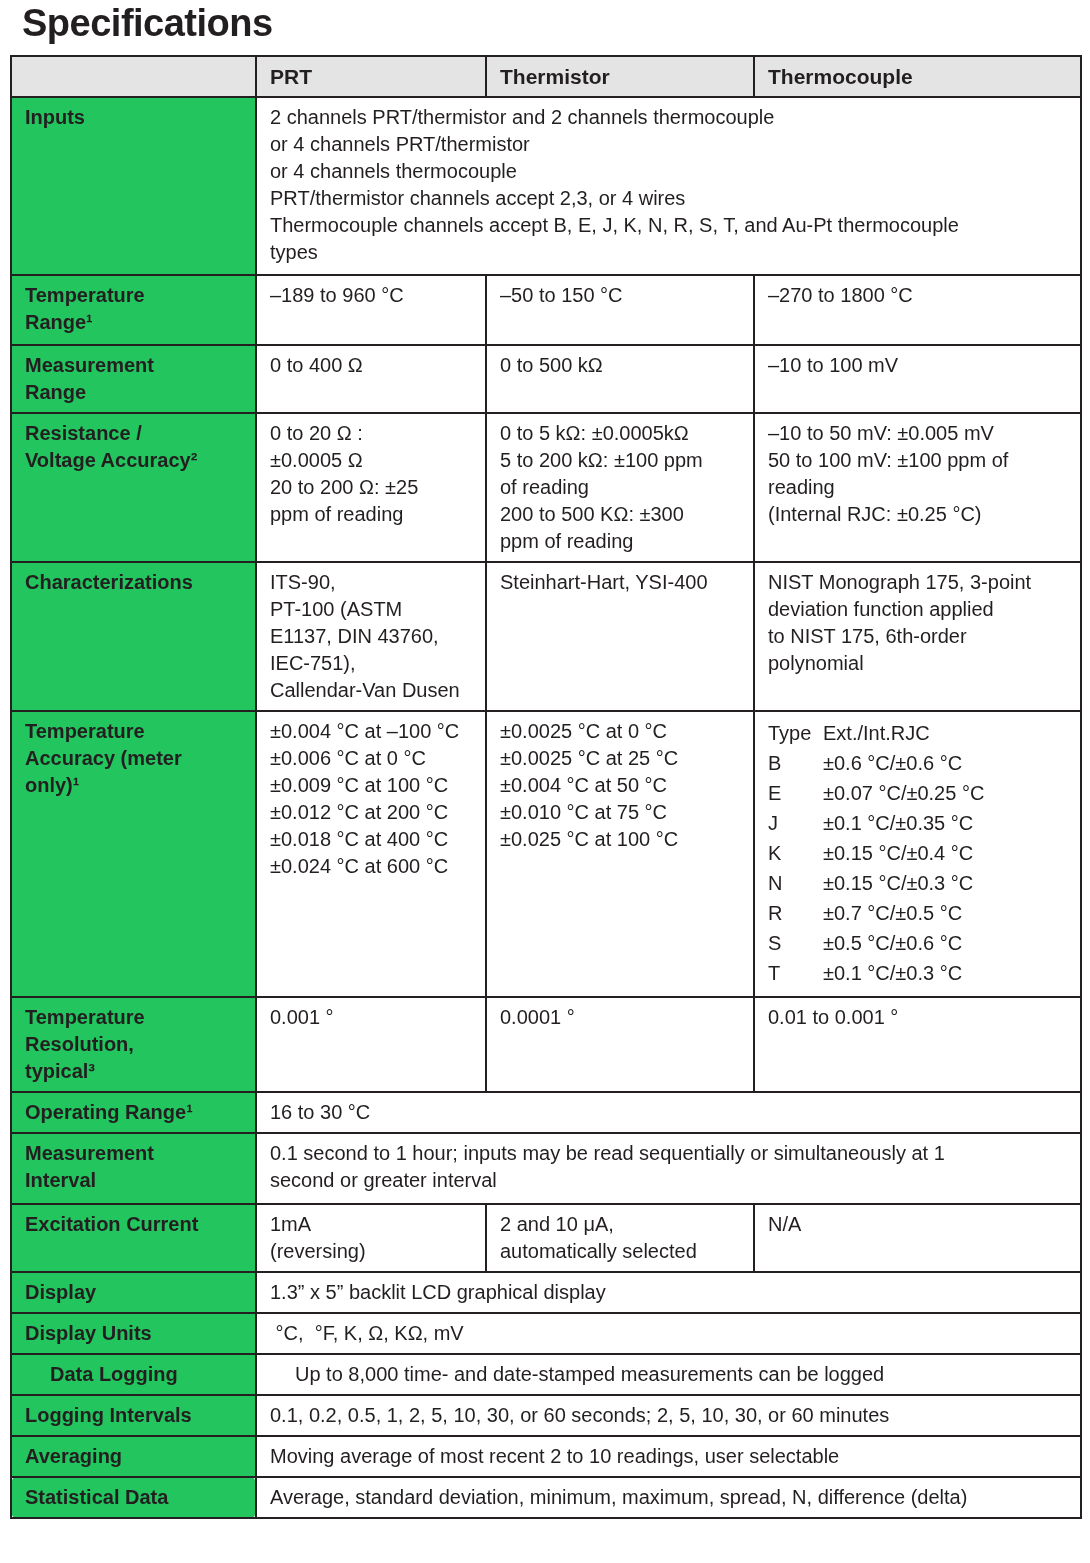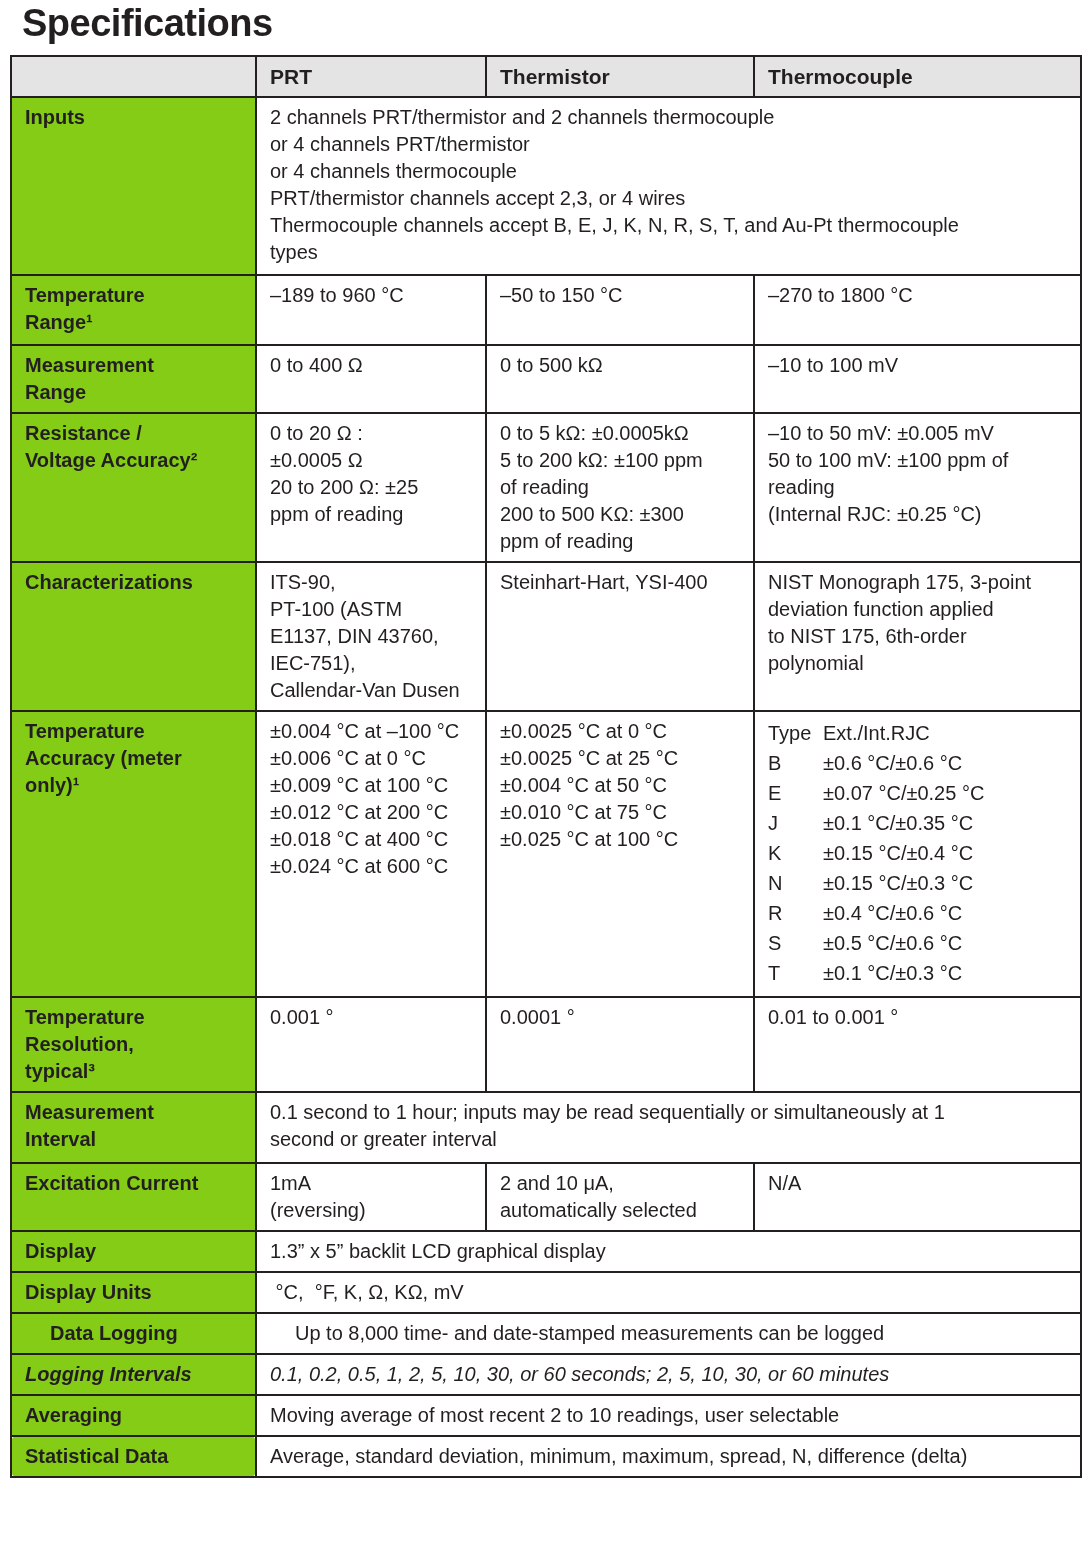--- a/index.html
+++ b/index.html
@@ -43,21 +43,21 @@
     line-height: 27px;
     box-sizing: border-box;
     overflow: hidden;
   }
   .spec-table th {
     background: #e4e4e4;
     font-weight: bold;
     font-size: 21px;
   }
   .label-cell {
-    background: #84cc16;
+    background: #22c55e;
     font-weight: bold;
     font-size: 20.5px;
     margin-left: 28px;
   }
   .pre { white-space: pre-wrap; }
 
   
   tr.r-hdr    > * { height: 28px; }
   tr.r-inputs > * { height: 178px; }
   tr.r-trange > * { height: 70px; }
@@ -65,21 +65,21 @@
   tr.r-racc   > * { height: 149px; }
   tr.r-char   > * { height: 148px; }
   tr.r-tacc   > * { height: 286px; }
   tr.r-tres   > * { height: 95px; }
   tr.r-orange > * { height: 40px; }
   tr.r-mint   > * { height: 71px; }
   tr.r-exc    > * { height: 68px; }
   tr.r-disp   > * { height: 39px; }
   tr.r-dunits > * { height: 40px; }
   tr.r-dlog   > * { height: 39px; padding-left: 38px; }
-  tr.r-lint   > * { height: 39px; font-style: italic; }
+  tr.r-lint   > * { height: 39px; }
   tr.r-avg    > * { height: 40px; }
   tr.r-stat   > * { height: 39px; border-radius: 6px; }
 
   
   .tc-line { line-height: 30px; white-space: nowrap; }
   .tc-type { display: inline-block; width: 55px; }
 </style>
 </head>
 <body>
 
@@ -175,35 +175,39 @@
 ±0.004 °C at 50 °C
 ±0.010 °C at 75 °C
 ±0.025 °C at 100 °C</td>
       <td>
         <div class="tc-line"><span class="tc-type">Type</span><span>Ext./Int.RJC</span></div>
         <div class="tc-line"><span class="tc-type">B</span><span>±0.6 °C/±0.6 °C</span></div>
         <div class="tc-line"><span class="tc-type">E</span><span>±0.07 °C/±0.25 °C</span></div>
         <div class="tc-line"><span class="tc-type">J</span><span>±0.1 °C/±0.35 °C</span></div>
         <div class="tc-line"><span class="tc-type">K</span><span>±0.15 °C/±0.4 °C</span></div>
         <div class="tc-line"><span class="tc-type">N</span><span>±0.15 °C/±0.3 °C</span></div>
-        <div class="tc-line"><span class="tc-type">R</span><span>±0.4 °C/±0.6 °C</span></div>
+        <div class="tc-line"><span class="tc-type">R</span><span>±0.7 °C/±0.5 °C</span></div>
         <div class="tc-line"><span class="tc-type">S</span><span>±0.5 °C/±0.6 °C</span></div>
         <div class="tc-line"><span class="tc-type">T</span><span>±0.1 °C/±0.3 °C</span></div>
       </td>
     </tr>
 
     <tr class="r-tres">
       <td class="label-cell pre">Temperature
 Resolution,
 typical³</td>
       <td class="pre">0.001 °</td>
       <td class="pre">0.0001 °</td>
       <td class="pre">0.01 to 0.001 °</td>
     </tr>
 
+    <tr class="r-orange">
+      <td class="label-cell pre">Operating Range¹</td>
+      <td class="pre" colspan="3">16 to 30 °C</td>
+    </tr>
 
     <tr class="r-mint">
       <td class="label-cell pre">Measurement
 Interval</td>
       <td class="pre" colspan="3">0.1 second to 1 hour; inputs may be read sequentially or simultaneously at 1
 second or greater interval</td>
     </tr>
 
     <tr class="r-exc">
       <td class="label-cell pre">Excitation Current</td>

